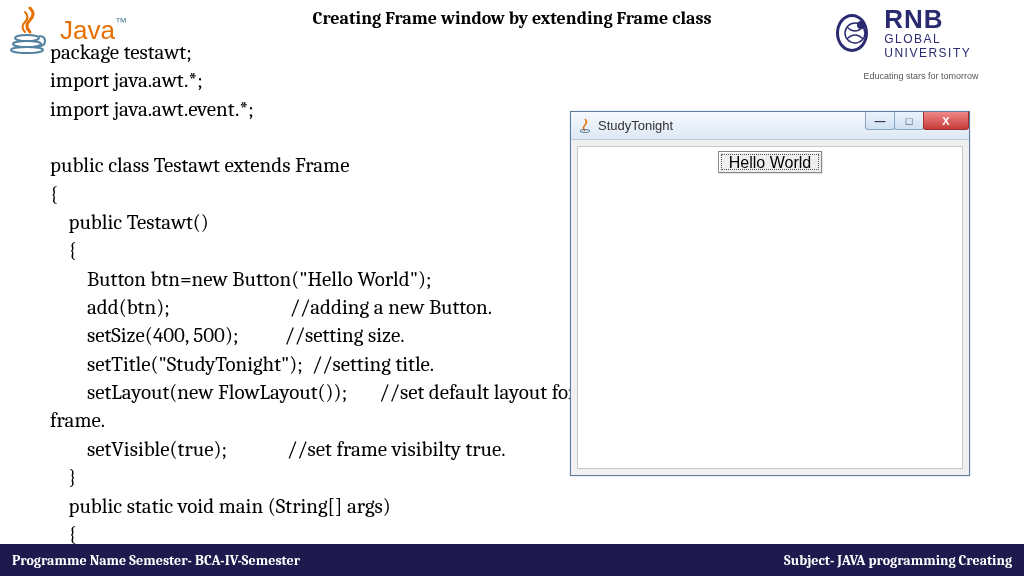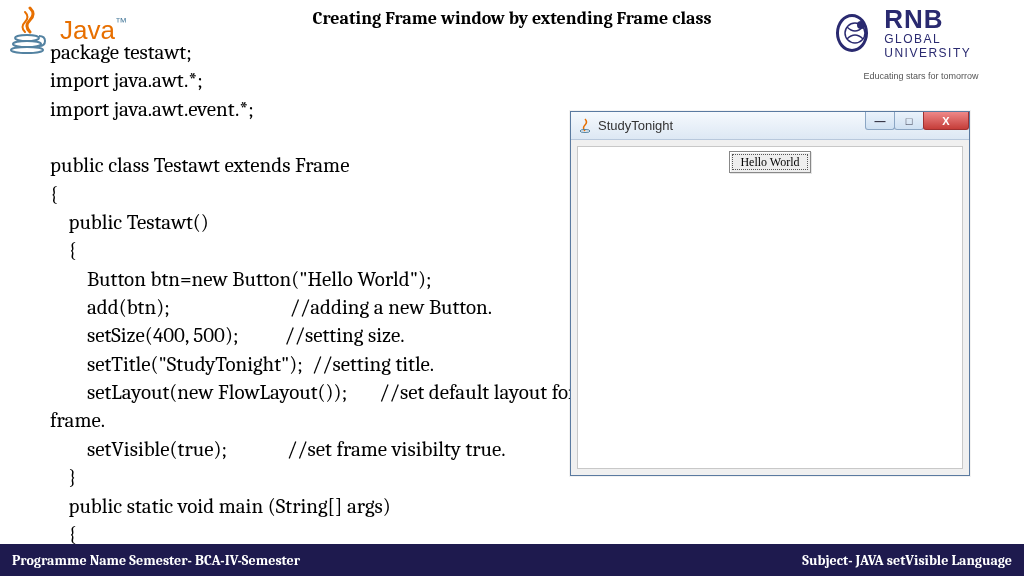--- a/index.html
+++ b/index.html
@@ -96,22 +96,22 @@
       background: #fff;
       border: 1px solid #c8c8c8;
       box-shadow: inset 1px 1px 0 #fff;
       display: flex;
       justify-content: center;
       padding-top: 4px;
     }
     .hello-btn {
       height: 22px;
       padding: 2px 10px;
-      font-family: Liberation Serif, serif;
-      font-size: 12px;
+      font-family: Liberation Sans, sans-serif;
+      font-size: 16px;
       background: #eee;
       border: 1px solid #888;
       box-shadow: inset 1px 1px 0 #fff, 1px 1px 0 rgba(0,0,0,.1);
       outline: 1px dotted #555;
       outline-offset: -4px;
     }
     .footer {
       position: absolute;
       bottom: 0; left: 0; right: 0;
       height: 22px;
@@ -202,14 +202,14 @@
       <div class="win-btn close">X</div>
     </div>
   </div>
   <div class="client">
     <button class="hello-btn">Hello World</button>
   </div>
 </div>
 
 <div class="footer">
   <span>Programme Name Semester- BCA-IV-Semester</span>
-  <span>Subject- JAVA setVisible Language</span>
+  <span>Subject- JAVA programming Creating</span>
 </div>
 
 </body></html>

